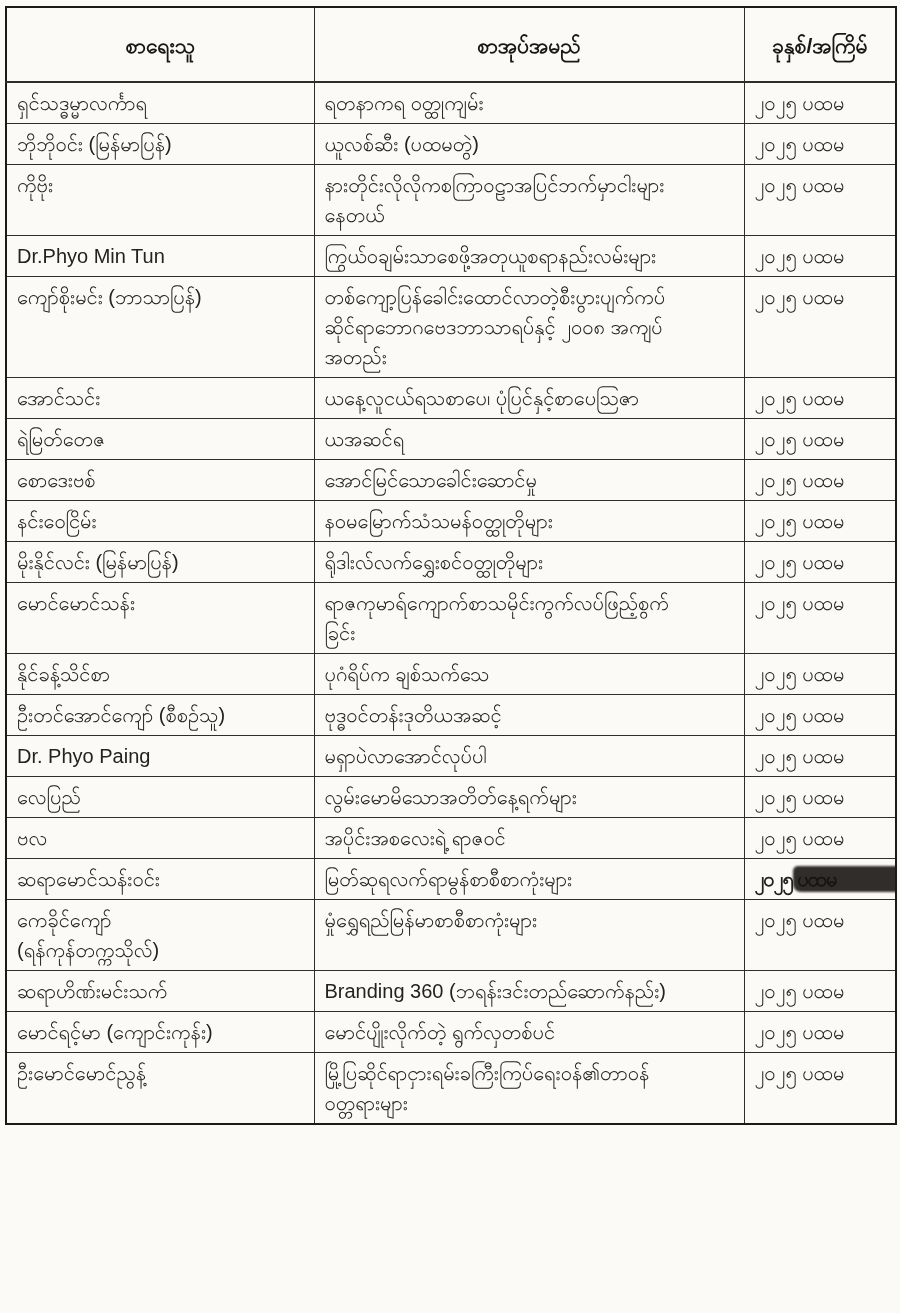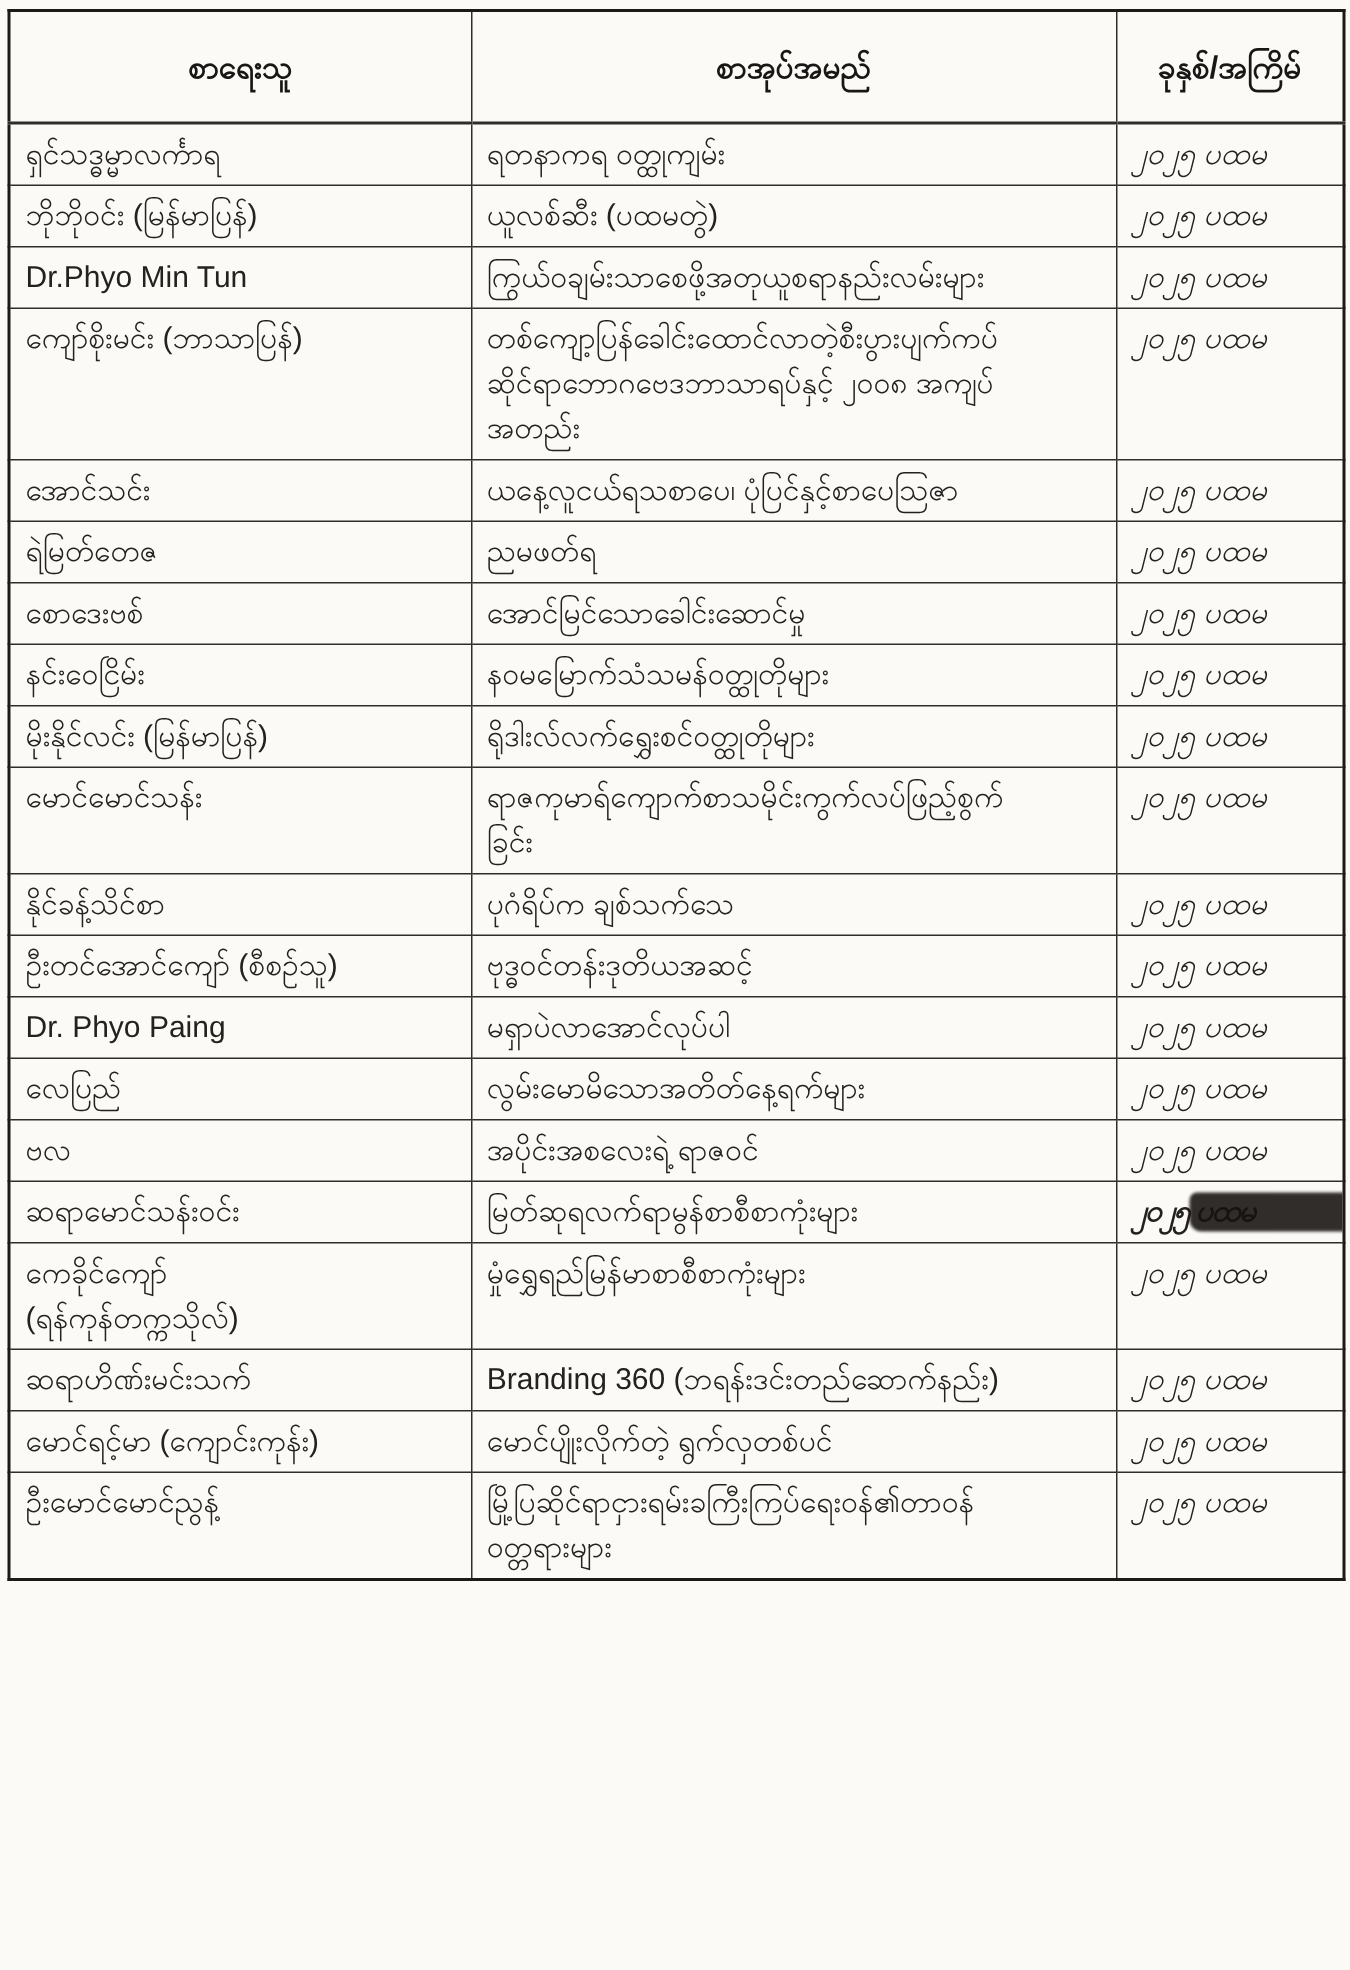--- a/index.html
+++ b/index.html
@@ -48,21 +48,20 @@
     font-size: 20px;
     line-height: 30px;
     padding: 5px 10px 5px 10px;
     white-space: pre-line;
     color: #232220;
   }
   td.year-cell {
     padding-left: 12px;
     position: relative;
     overflow: hidden;
-    font-style: italic;
   }
   
   td.year-smudged {
     font-weight: 700;
     color: #0e0c0a;
   }
   td.year-smudged .smear {
     position: absolute;
     right: -6px;
     top: 7px;
@@ -102,39 +101,45 @@
           <td class="author-cell">ရှင်သဒ္ဓမ္မာလင်္ကာရ</td>
           <td class="title-cell">ရတနာကရ ဝတ္ထုကျမ်း</td>
           <td class="year-cell"><span class="year-text">၂၀၂၅ ပထမ</span></td>
         </tr>
         <tr>
           <td class="author-cell">ဘိုဘိုဝင်း (မြန်မာပြန်)</td>
           <td class="title-cell">ယူလစ်ဆီး (ပထမတွဲ)</td>
           <td class="year-cell"><span class="year-text">၂၀၂၅ ပထမ</span></td>
         </tr>
         <tr>
+          <td class="author-cell">ကိုဗိုး</td>
+          <td class="title-cell">နားတိုင်းလိုလိုကစကြာဝဠာအပြင်ဘက်မှာငါးများ
+နေတယ်</td>
+          <td class="year-cell"><span class="year-text">၂၀၂၅ ပထမ</span></td>
+        </tr>
+        <tr>
           <td class="author-cell">Dr.Phyo Min Tun</td>
           <td class="title-cell">ကြွယ်ဝချမ်းသာစေဖို့အတုယူစရာနည်းလမ်းများ</td>
           <td class="year-cell"><span class="year-text">၂၀၂၅ ပထမ</span></td>
         </tr>
         <tr>
           <td class="author-cell">ကျော်စိုးမင်း (ဘာသာပြန်)</td>
           <td class="title-cell">တစ်ကျော့ပြန်ခေါင်းထောင်လာတဲ့စီးပွားပျက်ကပ်
 ဆိုင်ရာဘောဂဗေဒဘာသာရပ်နှင့် ၂၀၀၈ အကျပ်
 အတည်း</td>
           <td class="year-cell"><span class="year-text">၂၀၂၅ ပထမ</span></td>
         </tr>
         <tr>
           <td class="author-cell">အောင်သင်း</td>
           <td class="title-cell">ယနေ့လူငယ်ရသစာပေ၊ ပုံပြင်နှင့်စာပေသြဇာ</td>
           <td class="year-cell"><span class="year-text">၂၀၂၅ ပထမ</span></td>
         </tr>
         <tr>
           <td class="author-cell">ရဲမြတ်တေဇ</td>
-          <td class="title-cell">ညမဖတ်ရ</td>
+          <td class="title-cell">ယအဆင်ရ</td>
           <td class="year-cell"><span class="year-text">၂၀၂၅ ပထမ</span></td>
         </tr>
         <tr>
           <td class="author-cell">စောဒေးဗစ်</td>
           <td class="title-cell">အောင်မြင်သောခေါင်းဆောင်မှု</td>
           <td class="year-cell"><span class="year-text">၂၀၂၅ ပထမ</span></td>
         </tr>
         <tr>
           <td class="author-cell">နင်းဝေငြိမ်း</td>
           <td class="title-cell">နဝမမြောက်သံသမန်ဝတ္ထုတိုများ</td>

